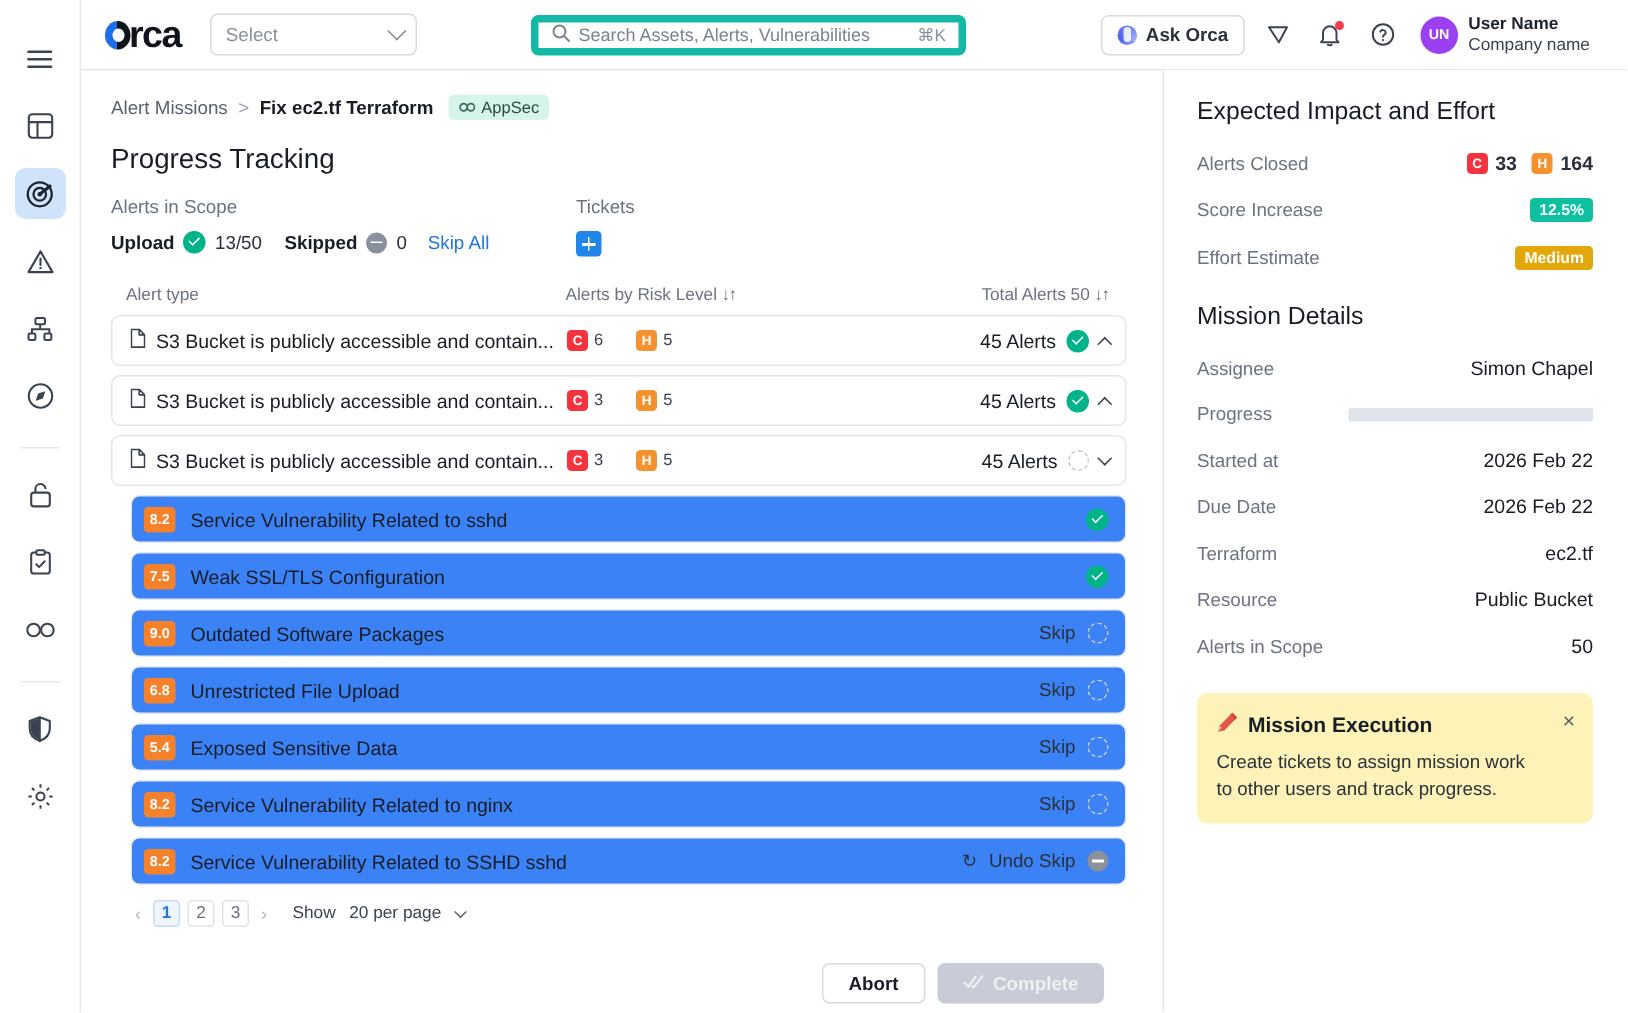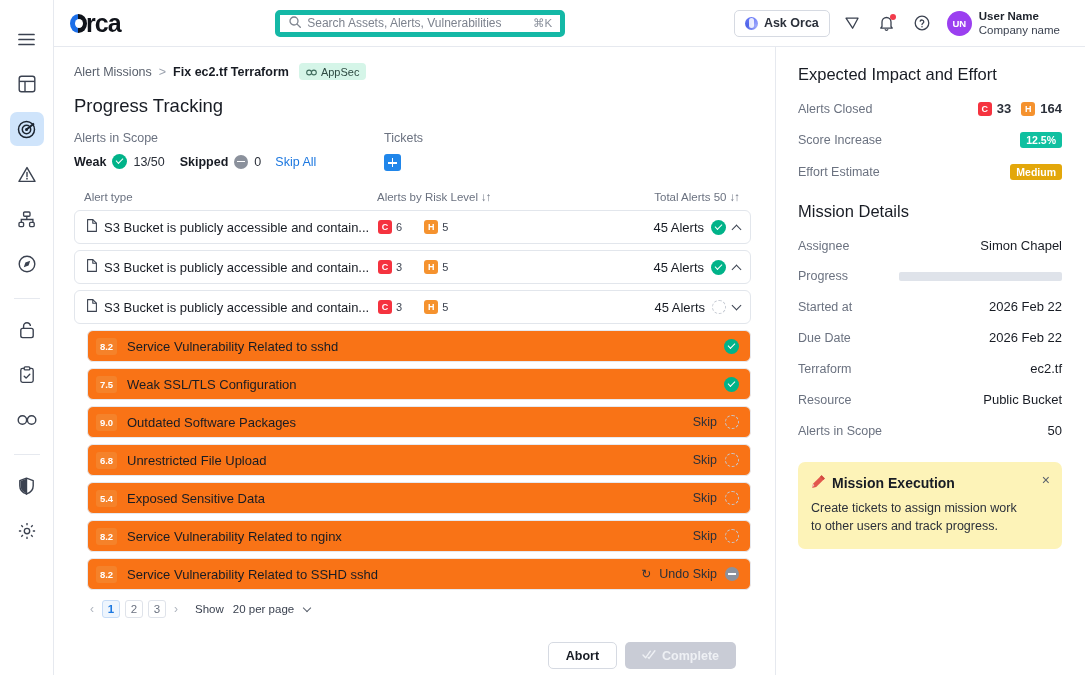--- a/index.html
+++ b/index.html
@@ -161,21 +161,21 @@
   .tick-ok::after { content:""; position:absolute; left:4px; top:4.3px; width:6px; height:3px;
                     border-left:1.6px solid #fff; border-bottom:1.6px solid #fff; transform: rotate(-45deg); }
   .pending { width: 14px; height: 14px; border-radius: 50%; border: 1.4px dashed #c4c9d2; }
   .caret { width: 7px; height: 7px; border-left: 1.4px solid #3b4250; border-bottom: 1.4px solid #3b4250; }
   .caret.up { transform: rotate(135deg); margin-bottom: -4px; }
   .caret.down { transform: rotate(-45deg); margin-top: -4px; }
 
   
   .child {
     margin-left: 13px; height: 32px; border: 1px solid #e6e9ef; border-radius: 6px;
-    display: flex; align-items: center; padding: 0 11px 0 8px; margin-bottom: 6px; background: #f97316;
+    display: flex; align-items: center; padding: 0 11px 0 8px; margin-bottom: 6px; background: #3b82f6;
   }
   .score {
     width: 21px; height: 17px; border-radius: 3px; background: #f5822a; color: #fff;
     font-size: 9.5px; font-weight: 700; display: flex; align-items: center; justify-content: center;
     margin-right: 10px; flex: 0 0 21px;
   }
   .child-name { font-size: 13px; color: #181c24; flex: 1 1 auto; white-space: nowrap; overflow: hidden; }
   .child-right { display: flex; align-items: center; gap: 8px; font-size: 12.5px; color: #2b303a; }
   .skip-btn { cursor: pointer; }
   .undo-ic { font-size: 12px; color: #2b303a; }
@@ -311,20 +311,24 @@
         </svg>
     </div>
   </nav>
 
   <div class="maincol">
 
     <header class="topbar">
       <div class="logo">
         <span class="o-mark"></span>
           <span class="logo-text">rca</span>
+      </div>
+      <div class="select-box">
+        <span>Select</span>
+        <span class="chev"></span>
       </div>
 
       <div class="search-wrap">
         <div class="search">
           <span class="magn">
             <svg width="12" height="12" viewBox="0 0 12 12" fill="none" stroke="#7d838e" stroke-width="1.3">
                 <circle cx="5" cy="5" r="4"></circle>
                 <line x1="8.1" y1="8.1" x2="11.3" y2="11.3" stroke-linecap="round"></line>
               </svg>
           </span>
@@ -385,21 +389,21 @@
             <span>AppSec</span>
           </span>
         </div>
 
         <h1 class="page-title">Progress Tracking</h1>
 
         <div class="scope-row">
           <div class="scope-left">
             <div class="lbl-muted">Alerts in Scope</div>
             <div class="fixed-line">
-              <b>Weak</b>
+              <b>Upload</b>
               <span class="tick-ok"></span>
               <span class="val">13/50</span>
               <b style="margin-left:9px">Skipped</b>
               <span class="minus-circ"></span>
               <span class="val">0</span>
               <span class="skip-all">Skip All</span>
             </div>
           </div>
           <div>
             <div class="lbl-muted">Tickets</div>

